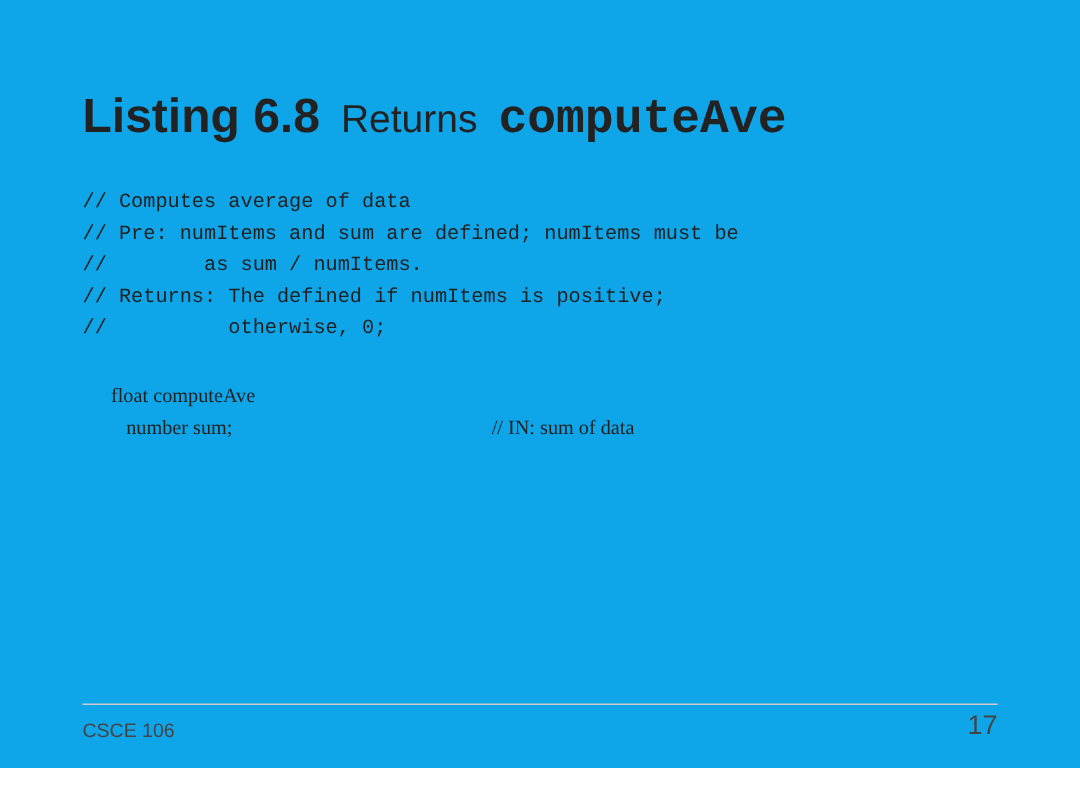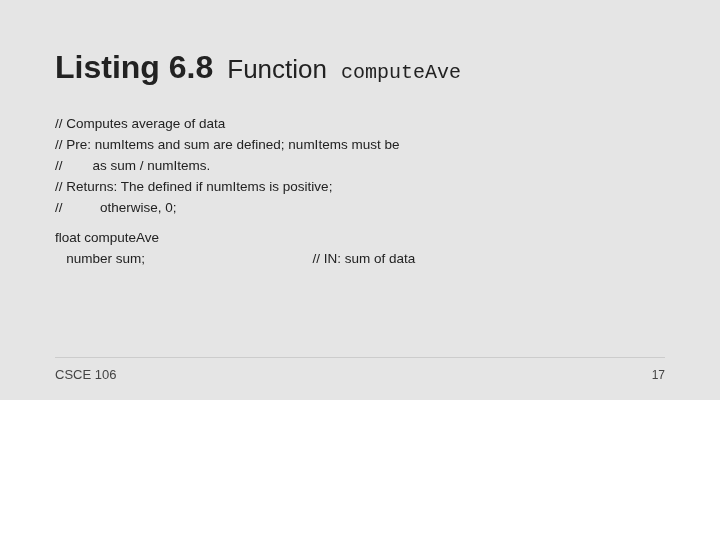--- a/index.html
+++ b/index.html
@@ -11,22 +11,22 @@
     body {
       width: 720px;
       height: 540px;
       background: #ffffff;
       font-family: Arial, Helvetica, sans-serif;
       overflow: hidden;
     }
 
     .slide {
       width: 720px;
-      height: 400px;
-      background: #e5e5e5;
+      height: 512px;
+      background: #0ea5e9;
       position: relative;
       padding: 30px 55px 30px 55px;
     }
 
     .title-row {
       display: flex;
       align-items: baseline;
       gap: 14px;
       margin-bottom: 28px;
       margin-top: 10px;
@@ -40,45 +40,46 @@
     }
 
     .title-function {
       font-size: 26px;
       font-weight: normal;
       color: #222222;
       font-family: Arial, Helvetica, sans-serif;
     }
 
     .title-code {
-      font-size: 20px;
-      font-weight: normal;
+      font-size: 32px;
+      font-weight: bold;
       color: #222222;
       font-family: 'Courier New', Courier, monospace;
       margin-top: 21px;
     }
 
     .code-section {
-      font-family: Liberation Sans, sans-serif;
+      font-family: Liberation Mono, monospace;
       font-size: 13.5px;
       color: #222222;
       line-height: 1.55;
-      margin-bottom: 8px;
+      margin-bottom: 22px;
     }
 
     .code-section .line {
       display: block;
       white-space: pre;
     }
 
     .code-section2 {
-      font-family: Liberation Sans, sans-serif;
+      font-family: Liberation Serif, serif;
       font-size: 13.5px;
       color: #222222;
       line-height: 1.6;
+      margin-left: 19px;
     }
 
     .code-section2 .param-row {
       display: flex;
       align-items: baseline;
     }
 
     .param-left {
       display: inline-block;
       width: 220px;
@@ -100,42 +101,42 @@
       align-items: flex-end;
     }
 
     .footer-left {
       font-size: 13px;
       color: #444;
       font-family: Arial, Helvetica, sans-serif;
     }
 
     .footer-right {
-      font-size: 12px;
+      font-size: 18px;
       color: #444;
       font-family: Arial, Helvetica, sans-serif;
     }
 
     .divider-line {
       position: absolute;
       bottom: 42px;
       left: 55px;
       right: 55px;
       height: 1px;
       background: #cccccc;
     }
   </style>
 </head>
 <body>
 
 <div class="slide">
 
   <div class="title-row">
     <span class="title-text">Listing 6.8</span>
-    <span class="title-function">Function</span>
+    <span class="title-function">Returns</span>
     <span class="title-code">computeAve</span>
   </div>
 
   <div class="code-section">
     <span class="line">// Computes average of data</span>
     <span class="line">// Pre: numItems and sum are defined; numItems must be</span>
     <span class="line">//        as sum / numItems.</span>
     <span class="line">// Returns: The defined if numItems is positive;</span>
     <span class="line">//          otherwise, 0;</span>
   </div>

